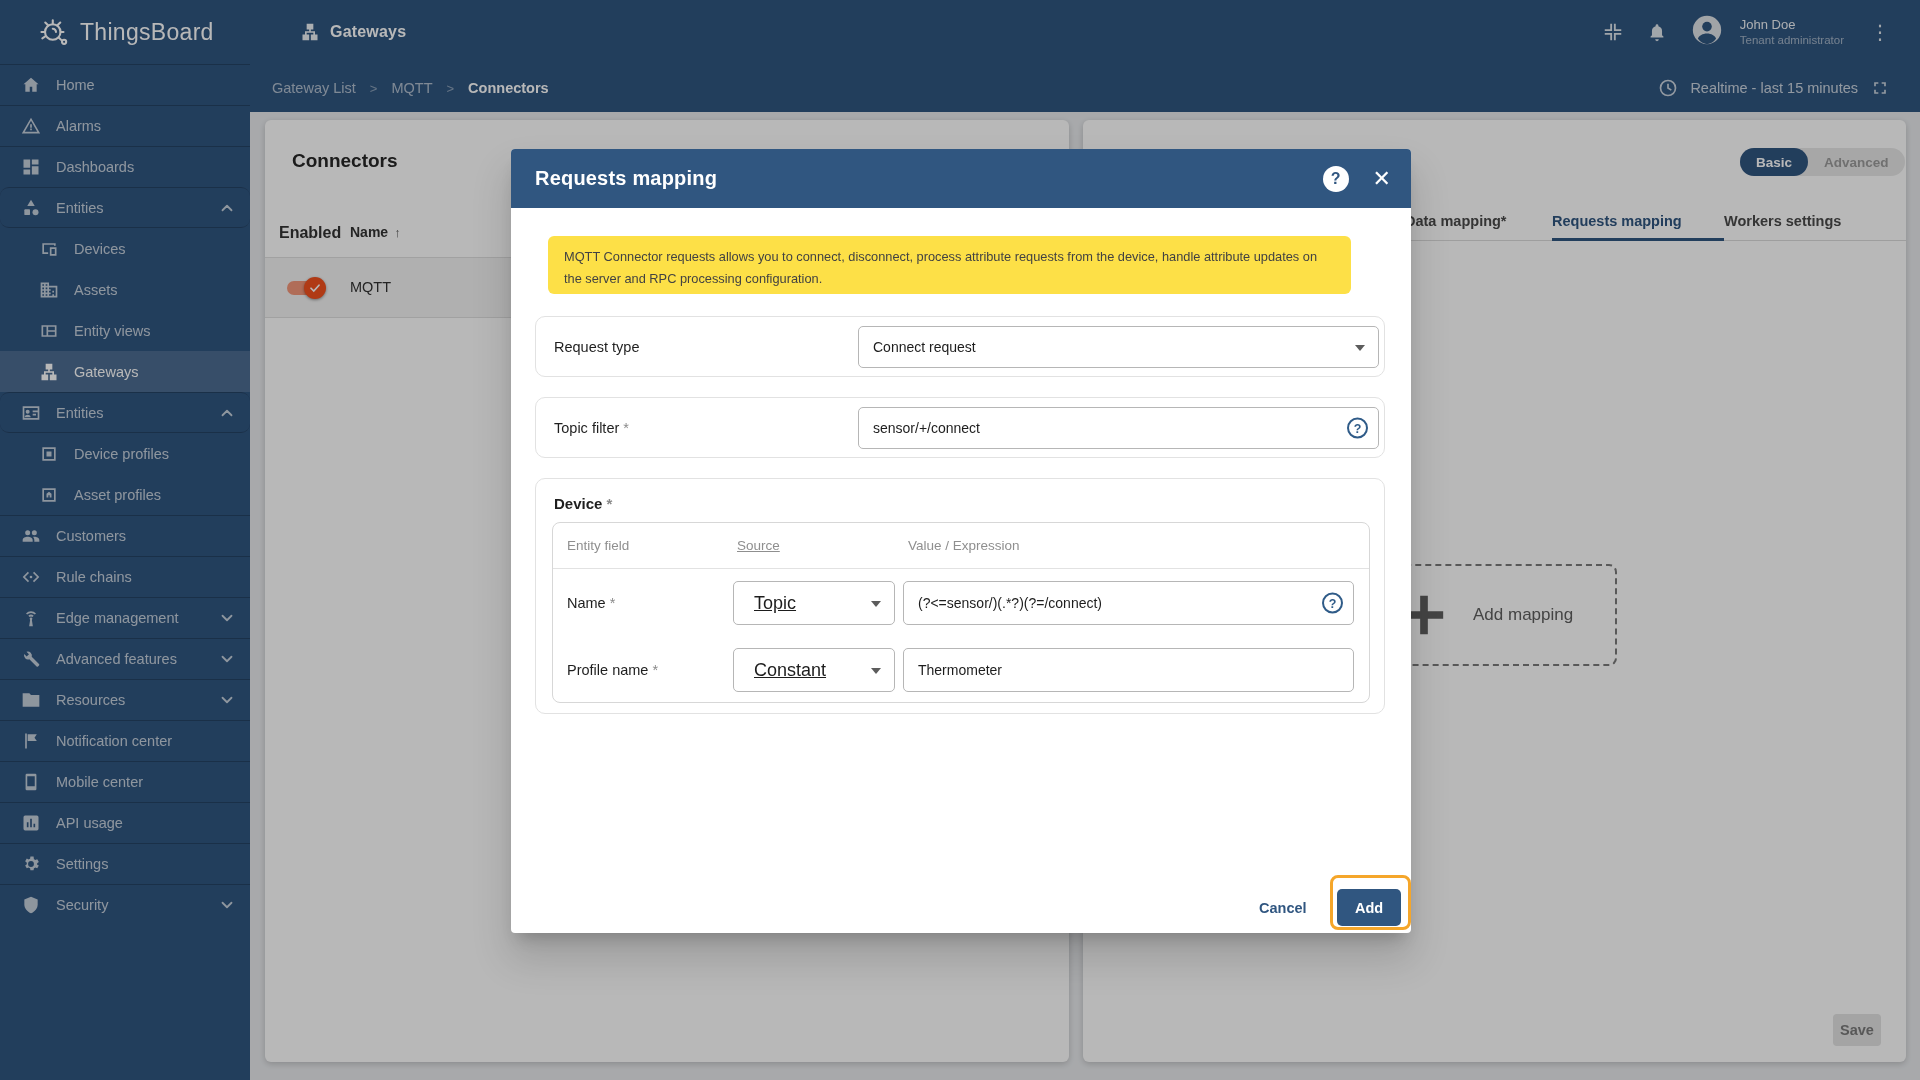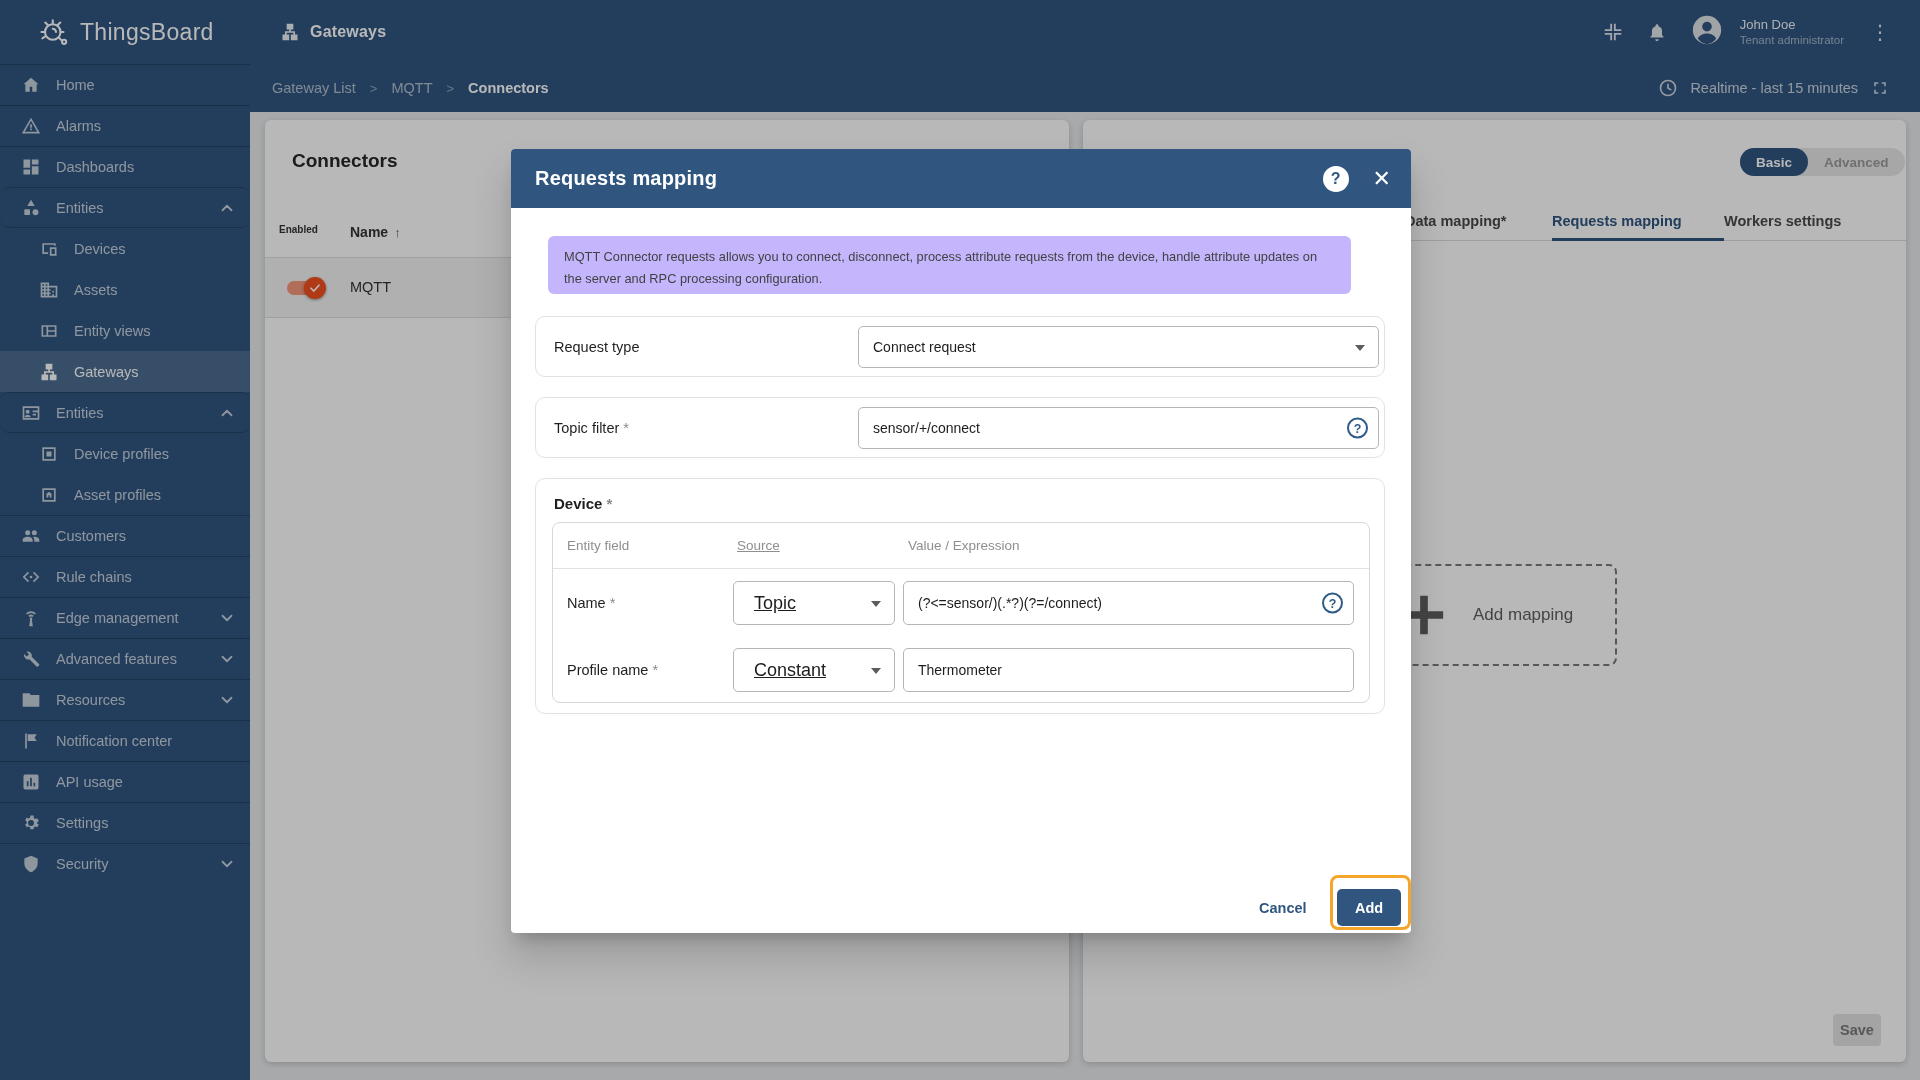--- a/index.html
+++ b/index.html
@@ -1,21 +1,21 @@
 <!DOCTYPE html>
 <html><head>
 <meta charset="utf-8">
 <style>
   * { box-sizing: border-box; margin: 0; padding: 0; }
   html,body { width:1920px; height:1080px; overflow:hidden; }
   body { font-family:"Liberation Sans","DejaVu Sans",sans-serif; background:#305680; }
   .app { position:relative; width:1920px; height:1080px; background:#305680; overflow:hidden; }
 
   
-  .top-header { position:absolute; left:0; top:0; width:1920px; height:64px; display:flex; align-items:center; z-index:5; }
+  .top-header { position:absolute; left:0; top:0; width:1920px; height:64px; display:flex; align-items:center; z-index:5;gap:20px; }
   .logo-area { width:250px; display:flex; align-items:center; gap:10px; padding-left:38px; }
   .logo-area svg { width:32px; height:32px; }
   .brand-name { color:#fff; font-size:23px; letter-spacing:.3px; }
   .page-title-area { display:flex; align-items:center; gap:10px; margin-left:30px; color:#fff; }
   .page-title-area svg { width:20px; height:20px; fill:rgba(255,255,255,.92); }
   .page-title { font-size:16px; font-weight:600; letter-spacing:.2px; }
   .header-right { margin-left:auto; display:flex; align-items:center; gap:22px; padding-right:26px; }
   .hicon { width:22px; height:22px; fill:rgba(255,255,255,.85); cursor:pointer; }
   .avatar-wrap svg { width:34px; height:34px; }
   .user-block { line-height:1.25; margin-left:-6px; }
@@ -50,21 +50,21 @@
   .chev.up svg { transform:rotate(180deg); }
 
   
   .content-bg { position:absolute; left:250px; top:112px; width:1670px; height:968px; background:#e9ebee; z-index:1; }
   .panel { position:absolute; background:#fff; border-radius:6px; box-shadow:0 2px 6px rgba(0,0,0,.18); }
   .panel-left { left:15px; top:8px; width:804px; height:942px; }
   .panel-right { left:833px; top:8px; width:823px; height:942px; }
 
   .connectors-title { position:absolute; left:27px; top:30px; font-size:19px; font-weight:700; color:#272727; }
   .ctable-head { position:absolute; left:0; top:90px; width:100%; height:48px; border-bottom:1px solid #e0e0e0; }
-  .col-enabled { position:absolute; left:14px; top:14px; font-size:10px; font-weight:700; color:#333; }
+  .col-enabled { position:absolute; left:14px; top:14px; font-size:16px; font-weight:700; color:#333; }
   .col-name { position:absolute; left:85px; top:14px; font-size:14px; font-weight:700; color:#333; display:flex; gap:6px; align-items:center; }
   .sort-arrow { font-size:13px; color:#555; }
   .ctable-row { position:absolute; left:0; top:138px; width:100%; height:60px; background:#f4f4f4; border-bottom:1px solid #e0e0e0; cursor:pointer; }
   .row-name { position:absolute; left:85px; top:21px; font-size:14.5px; color:#333; }
   .toggle { position:absolute; left:22px; top:23px; width:36px; height:14px; border-radius:7px; background:#f4977a; cursor:pointer; }
   .toggle-thumb { position:absolute; right:-3px; top:-4px; width:22px; height:22px; border-radius:50%; background:#f4511e;
                   box-shadow:0 1px 3px rgba(0,0,0,.4); display:flex; align-items:center; justify-content:center; }
   .toggle-thumb svg { width:12px; height:12px; stroke:#fff; fill:none; }
 
   .mode-pill { position:absolute; left:657px; top:28px; height:28px; display:flex; align-items:center; background:#e8e8e8; border-radius:14px; }
@@ -90,21 +90,21 @@
   .backdrop { position:absolute; inset:0; background:rgba(0,0,0,.28); z-index:40; }
   .dialog { position:absolute; left:511px; top:149px; width:900px; height:784px; background:#fff; border-radius:4px; z-index:50;
             box-shadow:0 11px 15px -7px rgba(0,0,0,.2), 0 24px 38px 3px rgba(0,0,0,.14); overflow:hidden; }
   .dialog-header { height:59px; background:#305680; display:flex; align-items:center; padding:0 20px 0 24px; }
   .dialog-title { flex:1; color:#fff; font-size:20px; font-weight:600; letter-spacing:.2px; }
   .help-circle-btn { width:26px; height:26px; border-radius:50%; background:#fff; color:#305680; font-size:16px; font-weight:700;
                      display:flex; align-items:center; justify-content:center; margin-right:24px; cursor:pointer; }
   .close-x { color:#fff; font-size:22px; line-height:1; cursor:pointer; font-weight:400; }
   .dialog-body { position:relative; height:725px; }
 
-  .info-box { position:absolute; left:37px; top:28px; width:803px; height:58px; background:#c4b5fd; border-radius:6px;
+  .info-box { position:absolute; left:37px; top:28px; width:803px; height:58px; background:#fde047; border-radius:6px;
               padding:10px 16px; font-size:12.8px; color:#424242; line-height:1.75; }
   .fcard { position:absolute; left:24px; width:850px; border:1px solid #e2e2e2; border-radius:10px; }
   .fcard-1 { top:108px; height:61px; }
   .fcard-2 { top:189px; height:61px; }
   .fcard-3 { top:270px; height:236px; }
   .fcard-label { position:absolute; left:18px; top:50%; transform:translateY(-50%); font-size:14.5px; color:#1f1f1f; }
   .req::after { content:" *"; color:#8a8a8a; }
   .control { position:absolute; left:322px; top:9px; width:521px; height:42px; border:1px solid #b6b6b6; border-radius:5px;
              display:flex; align-items:center; padding:0 14px; font-size:14px; color:#1d1d1d; background:#fff; cursor:pointer; }
   .caret { position:absolute; right:13px; top:50%; margin-top:-2px; width:0; height:0;
@@ -348,20 +348,28 @@
       <span class="nav-icon">
           <svg viewBox="0 0 24 24">
             <path d="M5 3h2v18H5zm3 1h11l-2.8 4L19 12H8z"></path>
           </svg>
         </span>
       <span class="nav-label">Notification center</span>
     </div>
     <div class="nav-item top">
       <span class="nav-icon">
           <svg viewBox="0 0 24 24">
+            <path fill-rule="evenodd" d="M7 2h10a1.5 1.5 0 0 1 1.5 1.5v17A1.5 1.5 0 0 1 17 22H7a1.5 1.5 0 0 1-1.5-1.5v-17A1.5 1.5 0 0 1 7 2zm.5 3v12h9V5z"></path>
+          </svg>
+        </span>
+      <span class="nav-label">Mobile center</span>
+    </div>
+    <div class="nav-item top">
+      <span class="nav-icon">
+          <svg viewBox="0 0 24 24">
             <path fill-rule="evenodd" d="M5 3h14a2 2 0 0 1 2 2v14a2 2 0 0 1-2 2H5a2 2 0 0 1-2-2V5a2 2 0 0 1 2-2zm2 14h2v-6H7zm4 0h2V7h-2zm4 0h2v-4h-2z"></path>
           </svg>
         </span>
       <span class="nav-label">API usage</span>
     </div>
     <div class="nav-item top">
       <span class="nav-icon">
           <svg viewBox="0 0 24 24">
             <path d="M19.4 12.9a7.6 7.6 0 0 0 0-1.8l2-1.6-1.9-3.3-2.4 1a7.5 7.5 0 0 0-1.6-.9L15.1 3h-3.8l-.4 2.6c-.6.2-1.1.5-1.6.9l-2.4-1L5 8.8l2 1.6a7.6 7.6 0 0 0 0 1.8l-2 1.6 1.9 3.3 2.4-1c.5.4 1 .7 1.6.9l.4 2.6h3.8l.4-2.6c.6-.2 1.1-.5 1.6-.9l2.4 1 1.9-3.3zM12 15.5a3.5 3.5 0 1 1 0-7 3.5 3.5 0 0 1 0 7z"></path>
           </svg>

